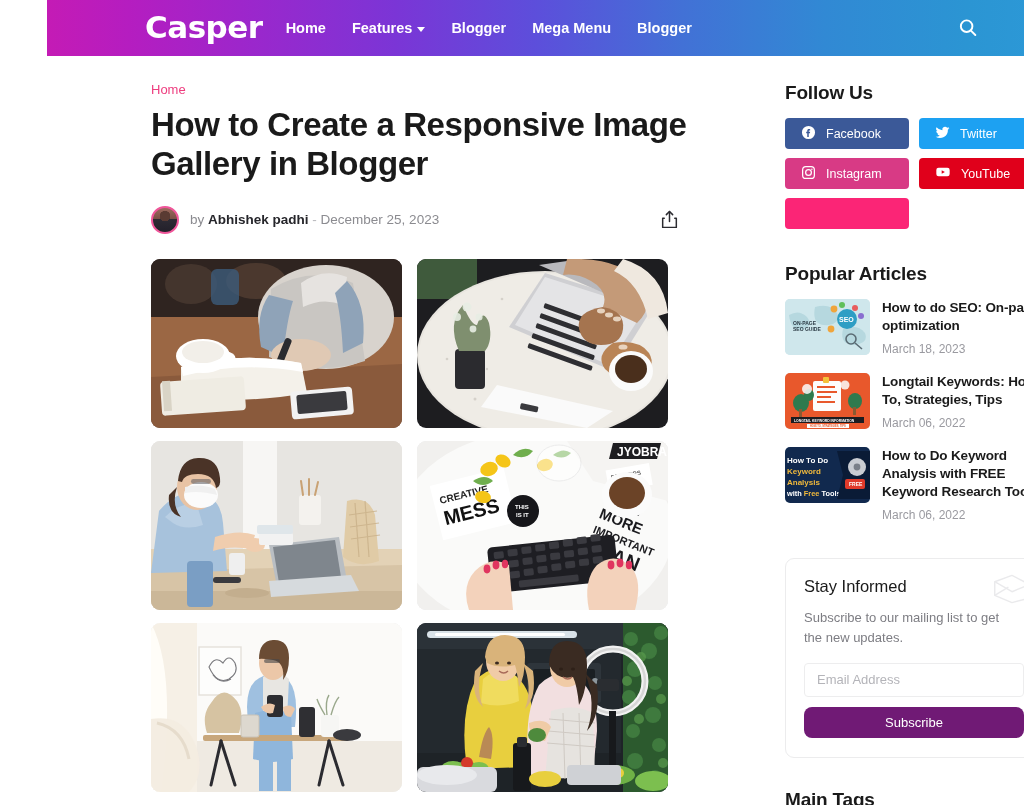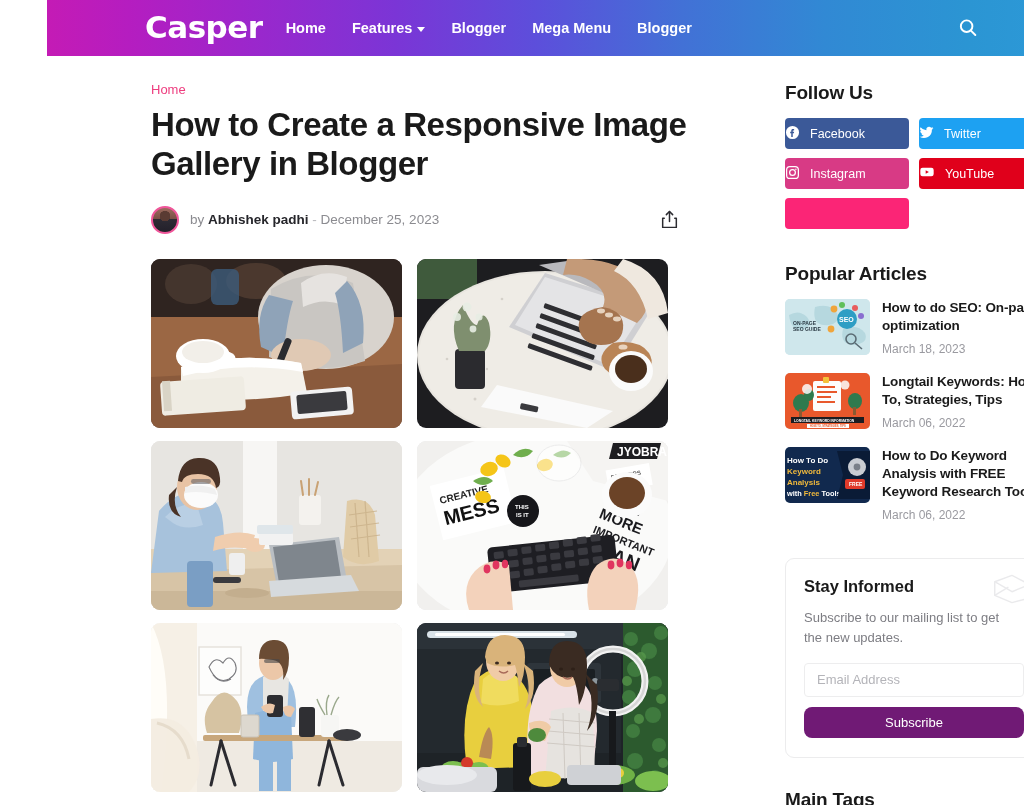--- a/index.html
+++ b/index.html
@@ -162,21 +162,21 @@
   .social-grid {
     display: grid;
     grid-template-columns: 124px 124px;
     gap: 9px 10px;
   }
   .social-btn {
     height: 31px;
     border-radius: 4px;
     display: flex;
     align-items: center;
-    padding-left: 0;
+    padding-left: 16px;
     gap: 10px;
     color: #fff;
     font-size: 12.5px;
     font-weight: 400;
     cursor: pointer;
   }
   .social-btn svg { flex: 0 0 auto; }
   .sp-blank { grid-column: 1 / 2; }
 
   .popular { margin-top: 34px; }
@@ -217,21 +217,21 @@
     overflow: hidden;
     background: #fff;
   }
   .env-icon {
     position: absolute;
     right: 10px; top: 14px;
     opacity: 0.55;
   }
   .nl-title {
     font-size: 16.5px;
-    font-weight: 700;
+    font-weight: 400;
     color: #1a1a1a;
     margin-bottom: 12px;
   }
   .nl-desc {
     font-size: 13px;
     color: #7d7d83;
     line-height: 1.55;
     margin-bottom: 15px;
     max-width: 216px;
   }

